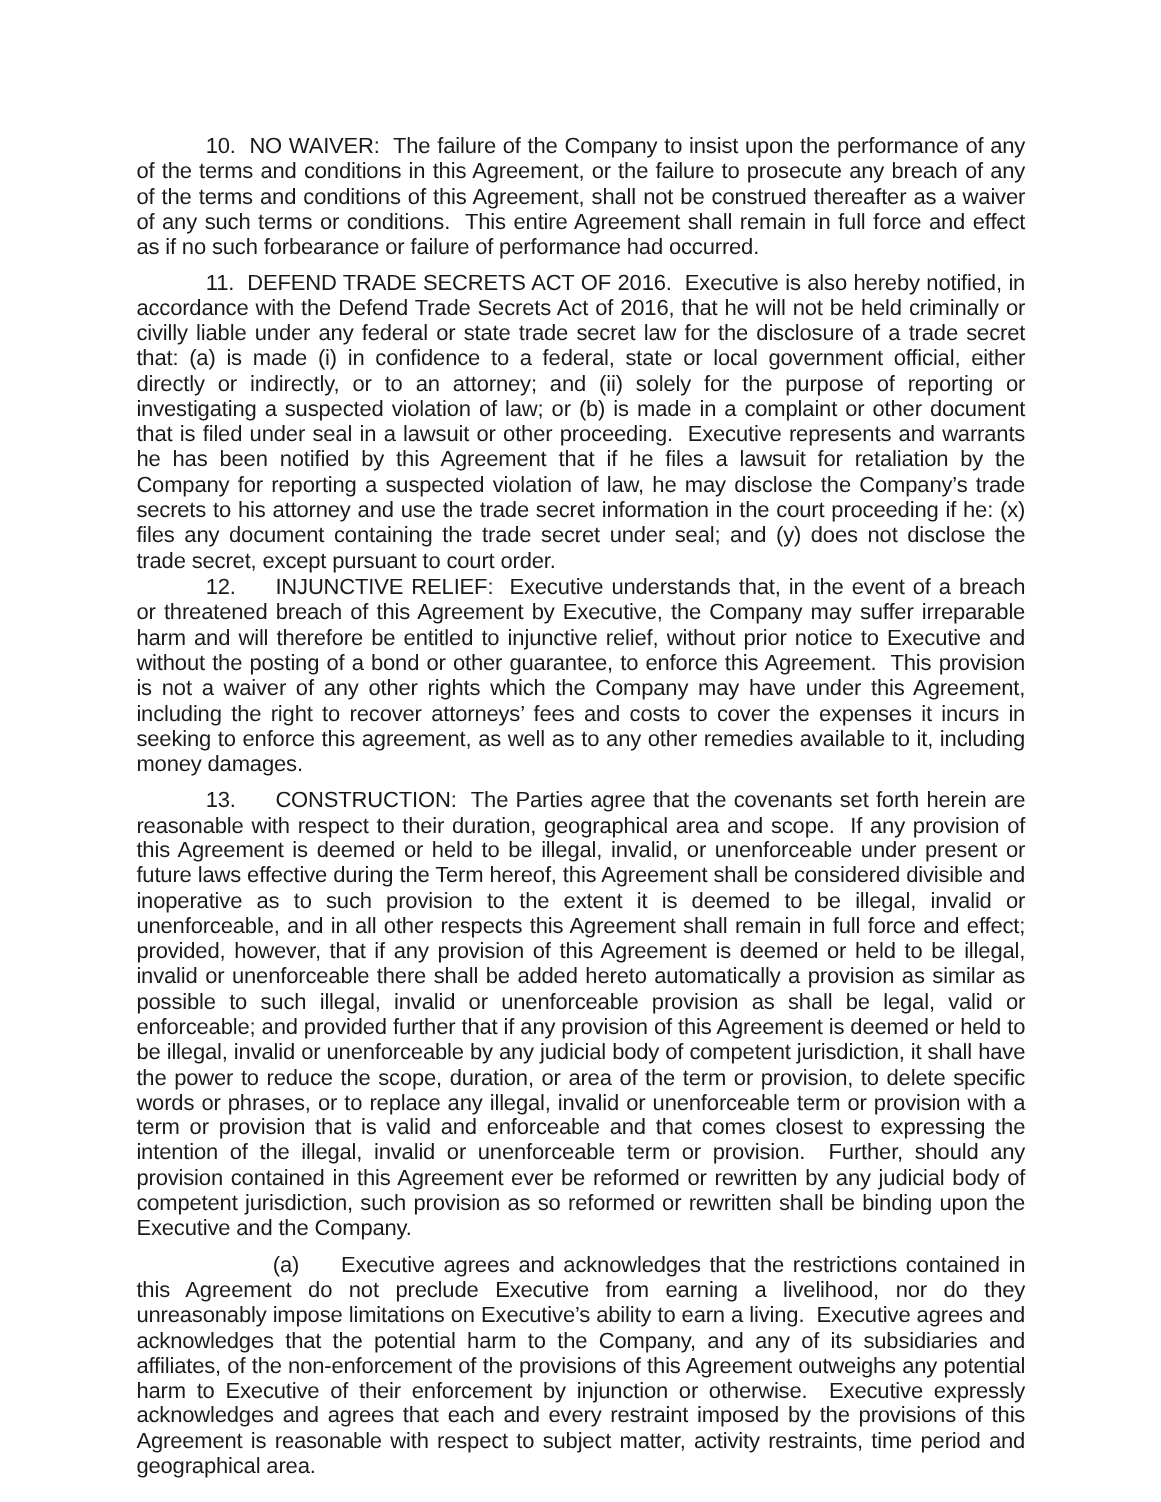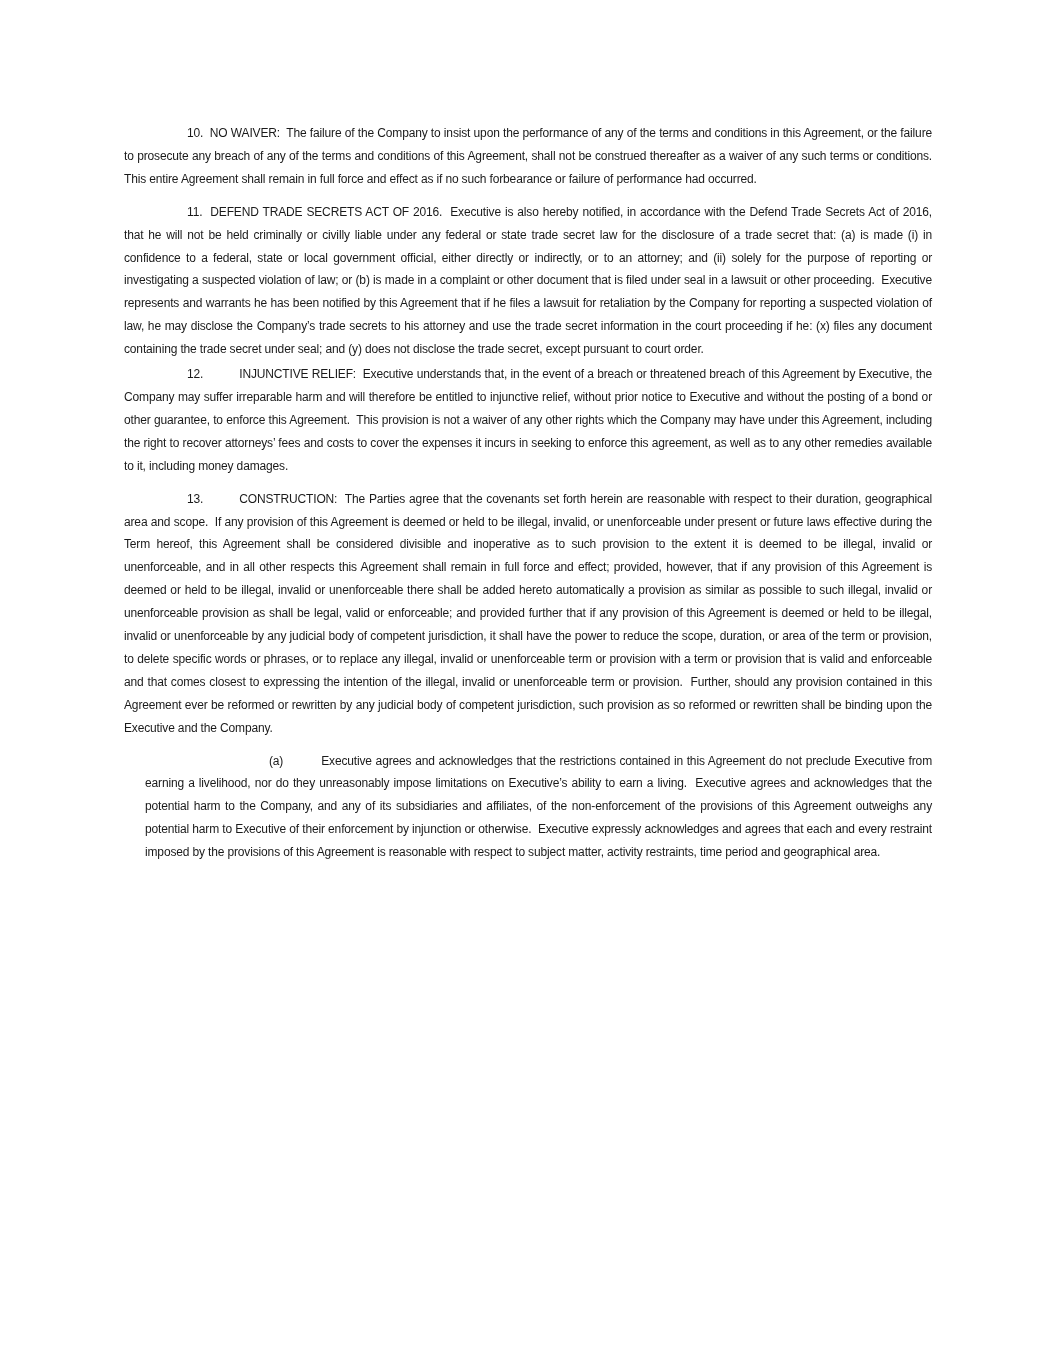--- a/index.html
+++ b/index.html
@@ -15,29 +15,29 @@
     font-family: "Liberation Sans", sans-serif;
     color: #1a1a1a;
   }
   .page {
     position: absolute;
     left: 124px;
     top: 122px;
     width: 808px;
   }
   .para {
-    font-size: 12px;
+    font-size: 20px;
     line-height: 22.9px;
     text-align: justify;
     margin: 0;
     letter-spacing: -0.15px;
     word-spacing: 0px;
   }
   .indent1 { text-indent: 63px; }
-  .indent-sub { text-indent: 124px; margin-left: 21px; }
+  .indent-sub { text-indent: 124px; }
   .gap-s { margin-top: 10px; }
   .gap-m { margin-top: 2px; }
   .num { display: inline; }
   .tab { display: inline-block; width: 36px; }
   .tab-a { display: inline-block; width: 38px; }
   .heading { display: inline; }
 </style>
 </head>
 <body>
 

